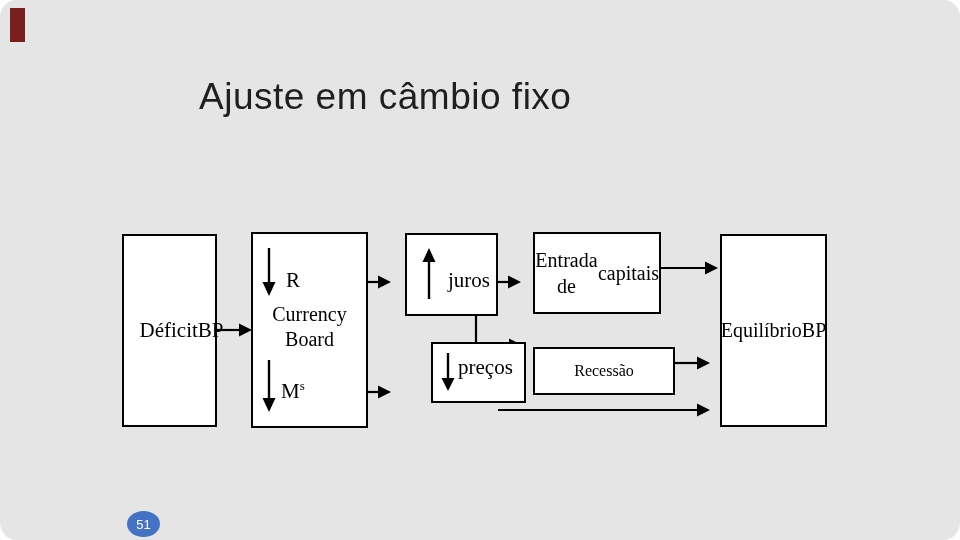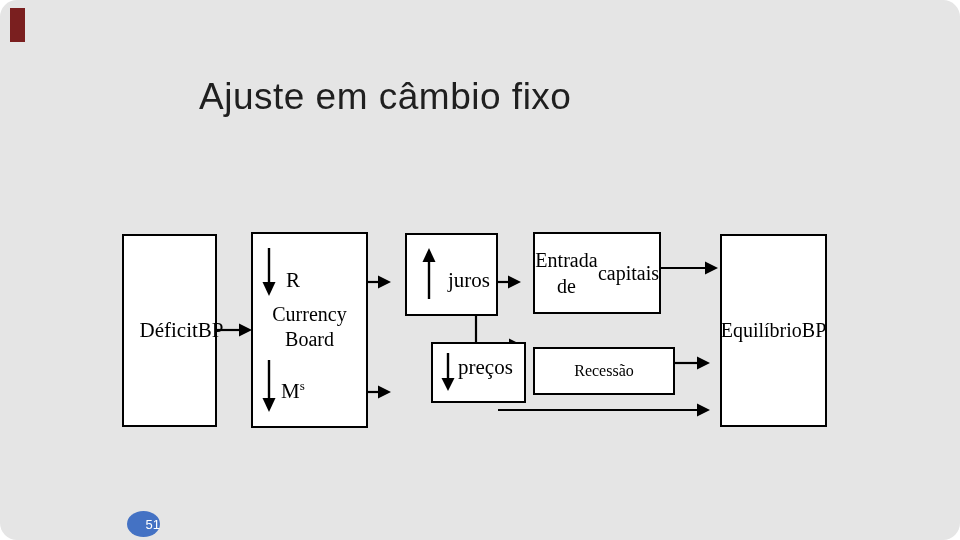--- a/index.html
+++ b/index.html
@@ -58,21 +58,21 @@
   }
   .connectors{position:absolute;left:0;top:0;pointer-events:none;}
   .connectors line{stroke:var(--ink);stroke-width:2.2;}
   .connectors polygon{fill:var(--ink);}
   .inner-arrow line{stroke:var(--ink);stroke-width:2.4;}
   .inner-arrow polygon{fill:var(--ink);}
   .page-badge{
     position:absolute;left:127px;top:511px;
     width:33px;height:26px;border-radius:50%;
     background:var(--accent);
-    display:flex;align-items:center;justify-content:flex-end;
+    display:flex;align-items:center;justify-content:center;
     font-family:"Liberation Sans", sans-serif;
     font-size:13px;color:#ffffff;
   }
 </style>
 </head>
 <body>
 
 <div class="slide">
 
   <div class="corner-mark"></div>

